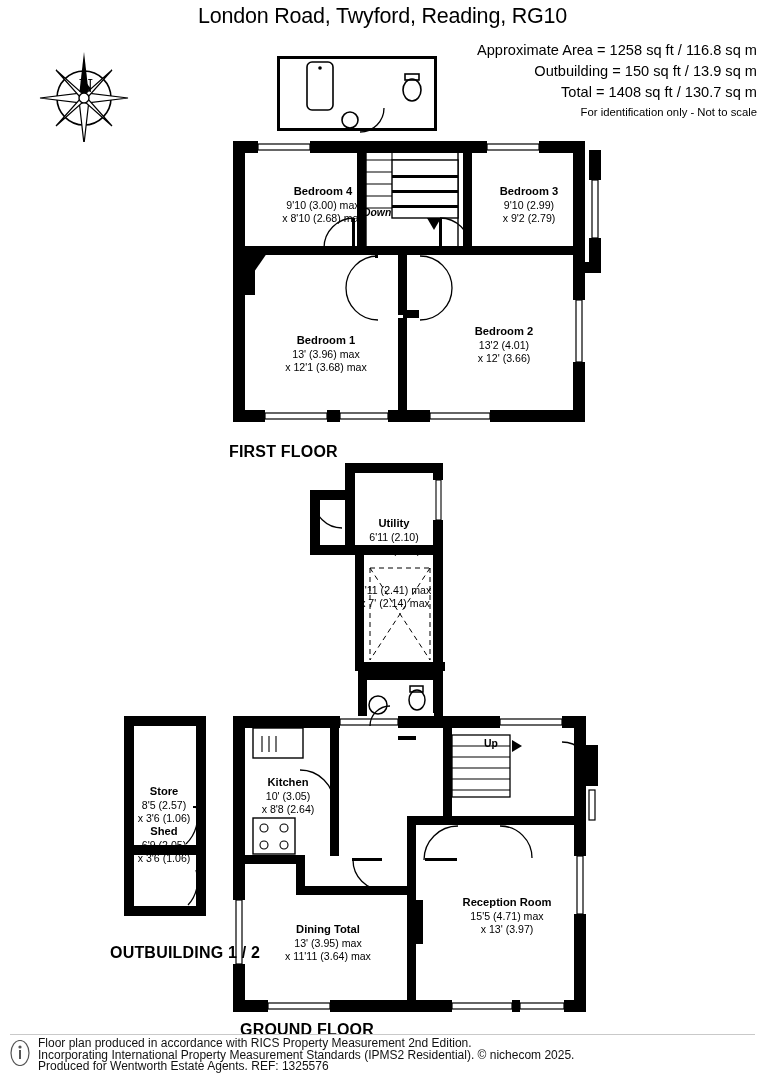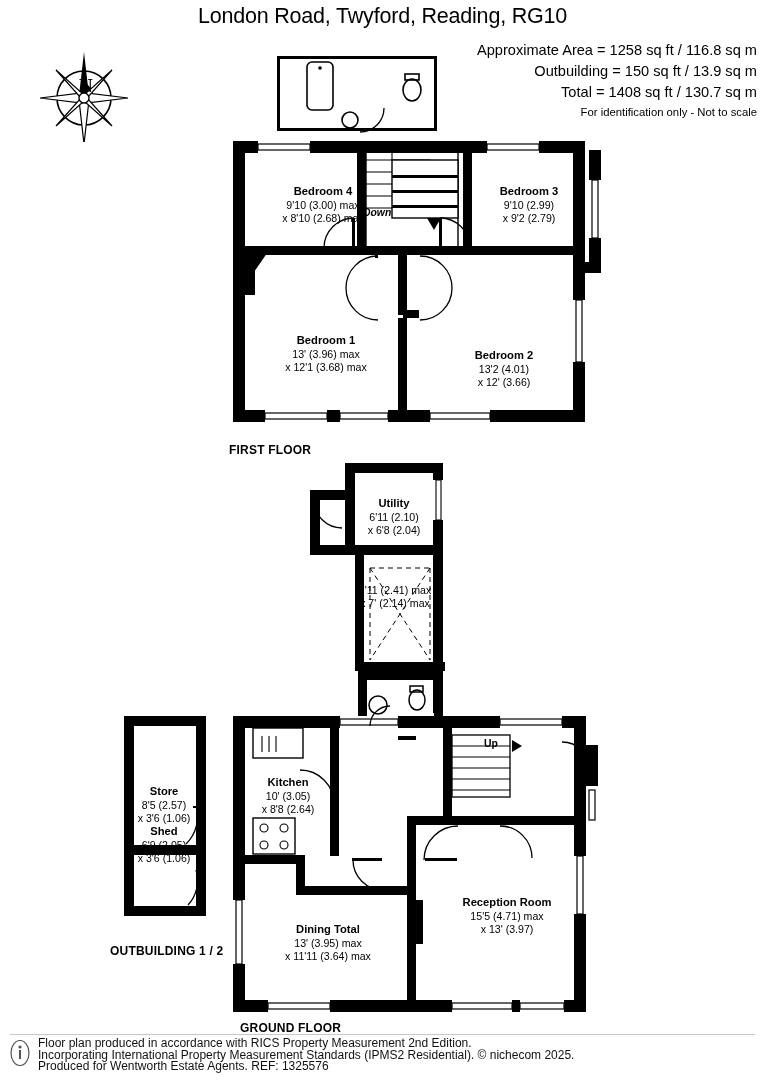--- a/index.html
+++ b/index.html
@@ -15,21 +15,21 @@
     position:absolute;left:0;top:4px;width:765px;text-align:center;
     font-size:21.5px;font-weight:normal;letter-spacing:-0.2px;
   }
   #areas{
     position:absolute;right:8px;top:40px;text-align:right;
     font-size:14.6px;line-height:21px;
   }
   #areas .note{font-size:11.3px;line-height:18px;color:#000;}
 
   
-  .floor-label{position:absolute;font-size:12px;font-weight:bold;letter-spacing:0.2px;}
+  .floor-label{position:absolute;font-size:16px;font-weight:bold;letter-spacing:0.2px;}
   #lbl-first{left:229px;top:443px;}
   #lbl-ground{left:240px;top:1021px;}
   #lbl-outb{left:110px;top:944px;}
 
   
   .room{position:absolute;text-align:center;font-size:10.6px;line-height:13.4px;}
   .room .nm{font-weight:bold;font-size:11.2px;line-height:15px;}
 
   
   #footer{
@@ -279,27 +279,27 @@
   <div>9'10 (2.99)</div>
   <div>x 9'2 (2.79)</div>
 </div>
 
 <div class="room" style="left:247px;top:333px;width:158px;">
   <div class="nm">Bedroom 1</div>
   <div>13' (3.96) max</div>
   <div>x 12'1 (3.68) max</div>
 </div>
 
-<div class="room" style="left:424px;top:348px;width:160px;">
+<div class="room" style="left:424px;top:324px;width:160px;">
   <div class="nm">Bedroom 2</div>
   <div>13'2 (4.01)</div>
   <div>x 12' (3.66)</div>
 </div>
 
-<div class="room" style="left:337px;top:496px;width:114px;">
+<div class="room" style="left:337px;top:516px;width:114px;">
   <div class="nm">Utility</div>
   <div>6'11 (2.10)</div>
   <div>x 6'8 (2.04)</div>
 </div>
 
 <div class="room" style="left:330px;top:584px;width:130px;">
   <div>7'11 (2.41) max</div>
   <div>x 7' (2.14) max</div>
 </div>
 

